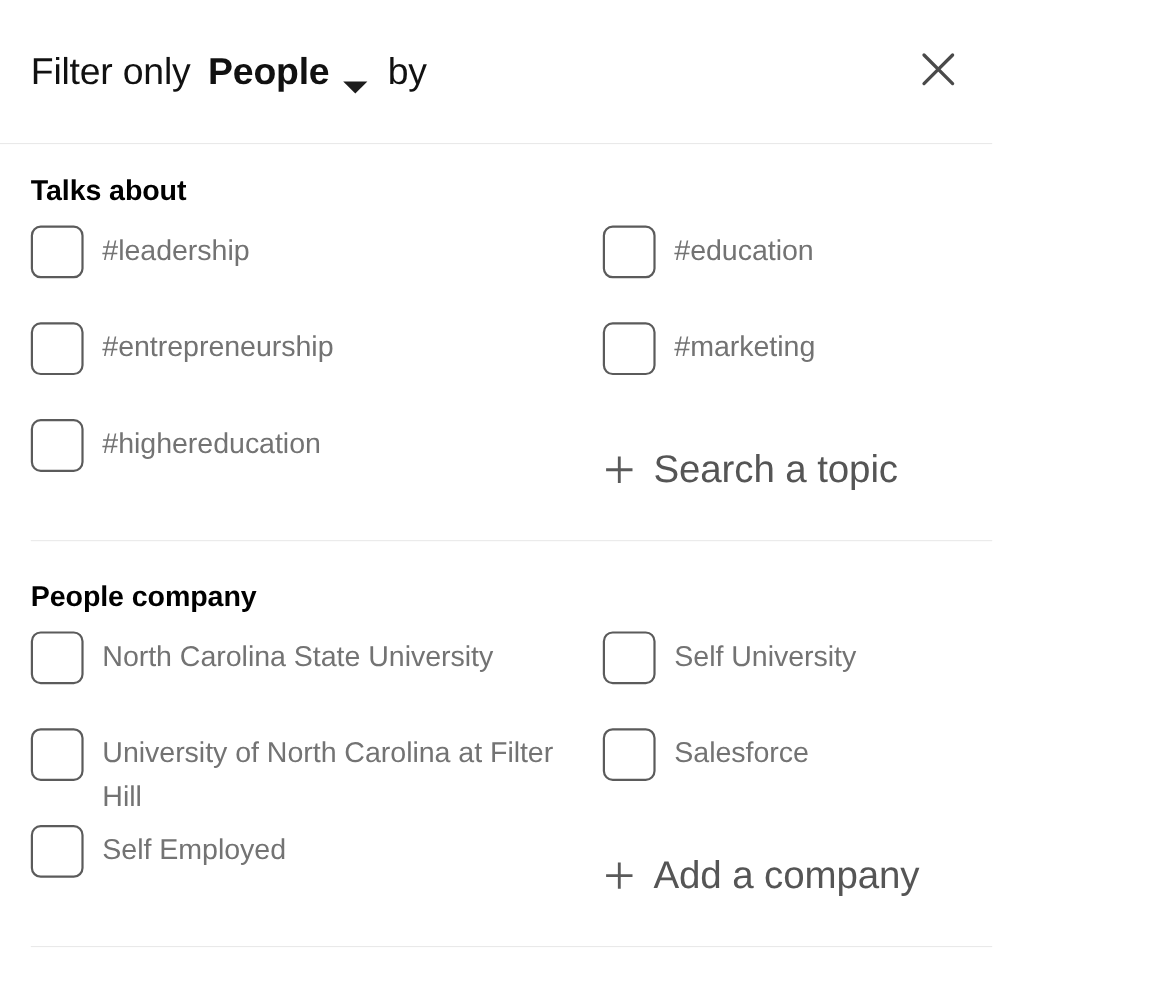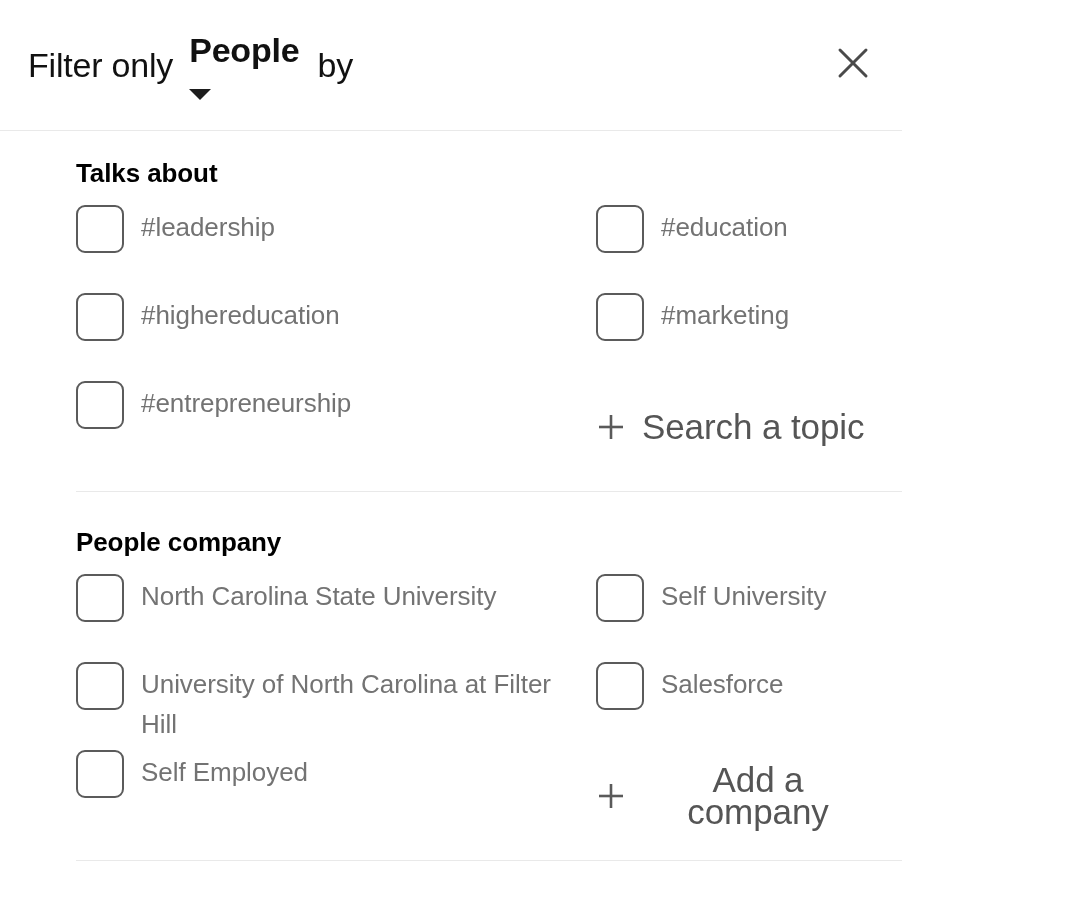--- a/index.html
+++ b/index.html
@@ -40,29 +40,28 @@
     line-height: 40px;
     letter-spacing: -0.2px;
     color: #111111;
     white-space: nowrap;
   }
   .ht-static {
     font-weight: 400;
   }
   .entity-dropdown {
     display: inline-flex;
-    align-items: flex-start;
+    align-items: flex-end;
     gap: 13px;
     margin: 0 16px;
     background: transparent;
     border: none;
     padding: 0;
     cursor: pointer;
     font-family: inherit;
-    flex-direction: column;
   }
   .entity-label {
     font-size: 34px;
     line-height: 40px;
     font-weight: 700;
     color: #111111;
     letter-spacing: -0.2px;
   }
   .caret {
     width: 0;
@@ -90,21 +89,20 @@
     border: none;
     border-radius: 50%;
     cursor: pointer;
     padding: 0;
   }
   .close-button svg { display: block; }
 
   
   .body {
     padding: 0;
-    margin-left: 48px;
   }
 
   .section {
     padding: 0 28px 0 28px;
   }
   .section-title {
     font-size: 26px;
     line-height: 32px;
     font-weight: 700;
     color: #000000;
@@ -226,25 +224,25 @@
 
       <div class="grid">
 
         <div>
           <label class="option-row">
             <input type="checkbox" class="checkbox" style="">
             <span class="option-label">#leadership</span>
           </label>
           <label class="option-row">
             <input type="checkbox" class="checkbox" style="">
+            <span class="option-label">#entrepreneurship</span>
+          </label>
+          <label class="option-row">
+            <input type="checkbox" class="checkbox" style="">
             <span class="option-label">#highereducation</span>
-          </label>
-          <label class="option-row">
-            <input type="checkbox" class="checkbox" style="">
-            <span class="option-label">#entrepreneurship</span>
           </label>
         </div>
 
         <div>
           <label class="option-row">
             <input type="checkbox" class="checkbox" style="">
             <span class="option-label">#education</span>
           </label>
           <label class="option-row">
             <input type="checkbox" class="checkbox" style="">

